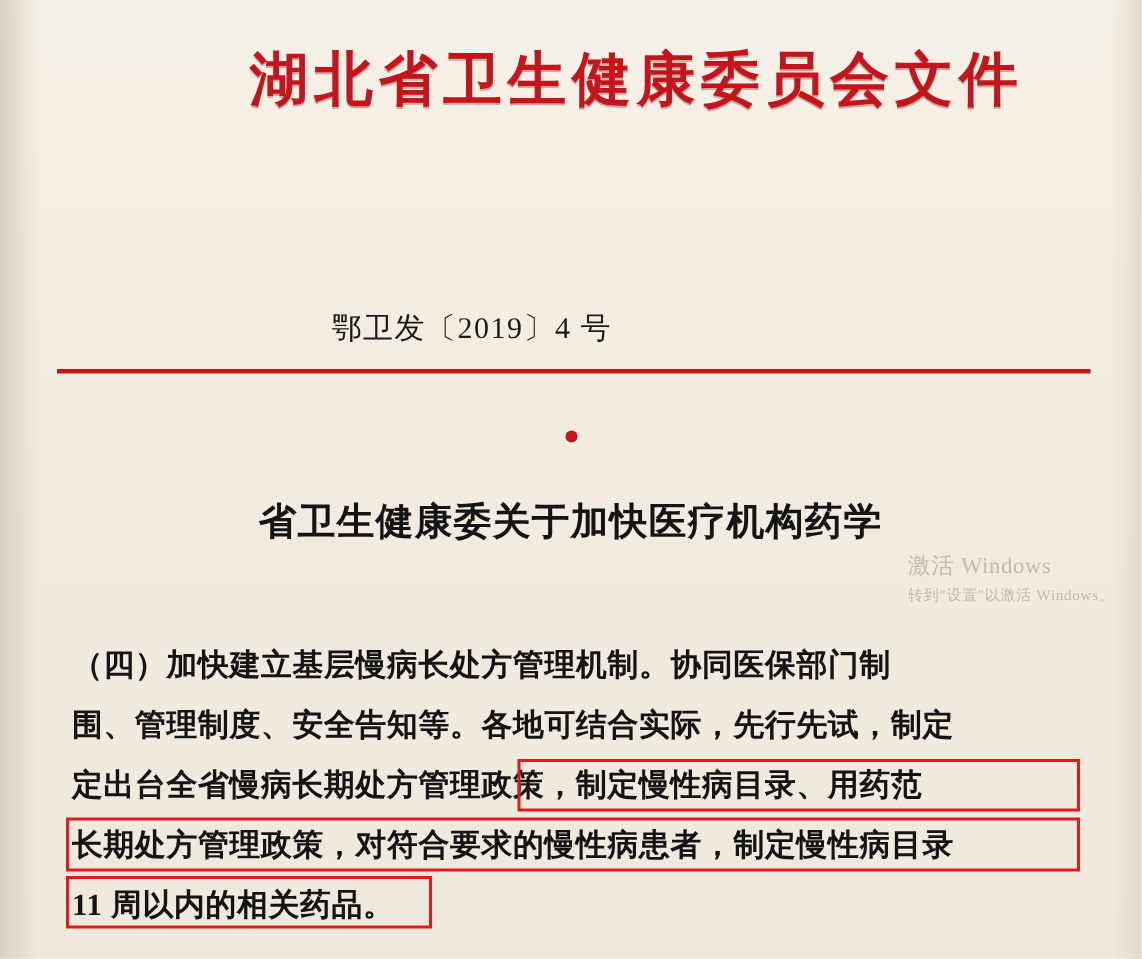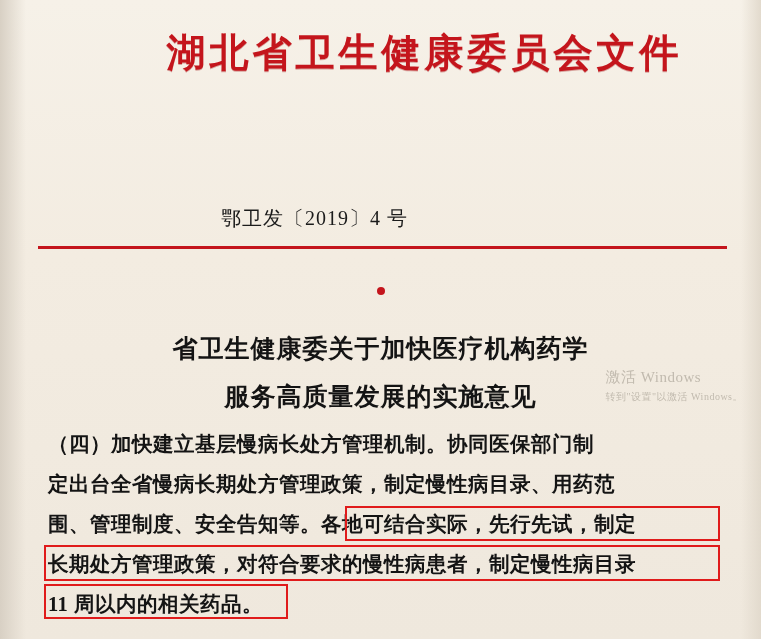--- a/index.html
+++ b/index.html
@@ -157,27 +157,26 @@
 
   <div class="masthead">湖北省卫生健康委员会文件</div>
 
   <div class="doc-number">鄂卫发〔2019〕4 号</div>
 
   <div class="red-rule"></div>
   <div class="red-dot"></div>
 
   <div class="title-block">
     <span class="title-line">省卫生健康委关于加快医疗机构药学</span>
-    <span class="title-line">服务高质量发展的实施意见</span>
   </div>
 
   <div class="body-text">
     <span class="para-line">（四）加快建立基层慢病长处方管理机制。协同医保部门制</span>
+    <span class="para-line">围、管理制度、安全告知等。各地可结合实际，先行先试，制定</span>
     <span class="para-line">定出台全省慢病长期处方管理政策，制定慢性病目录、用药范</span>
-    <span class="para-line">围、管理制度、安全告知等。各地可结合实际，先行先试，制定</span>
     <span class="para-line">长期处方管理政策，对符合要求的慢性病患者，制定慢性病目录</span>
     <span class="para-line">11 周以内的相关药品。</span>
   </div>
 
   <div class="hl-box hl-box-1"></div>
   <div class="hl-box hl-box-2"></div>
   <div class="hl-box hl-box-3"></div>
 
   <div class="watermark">
     <span class="wm-main">激活 Windows</span>

